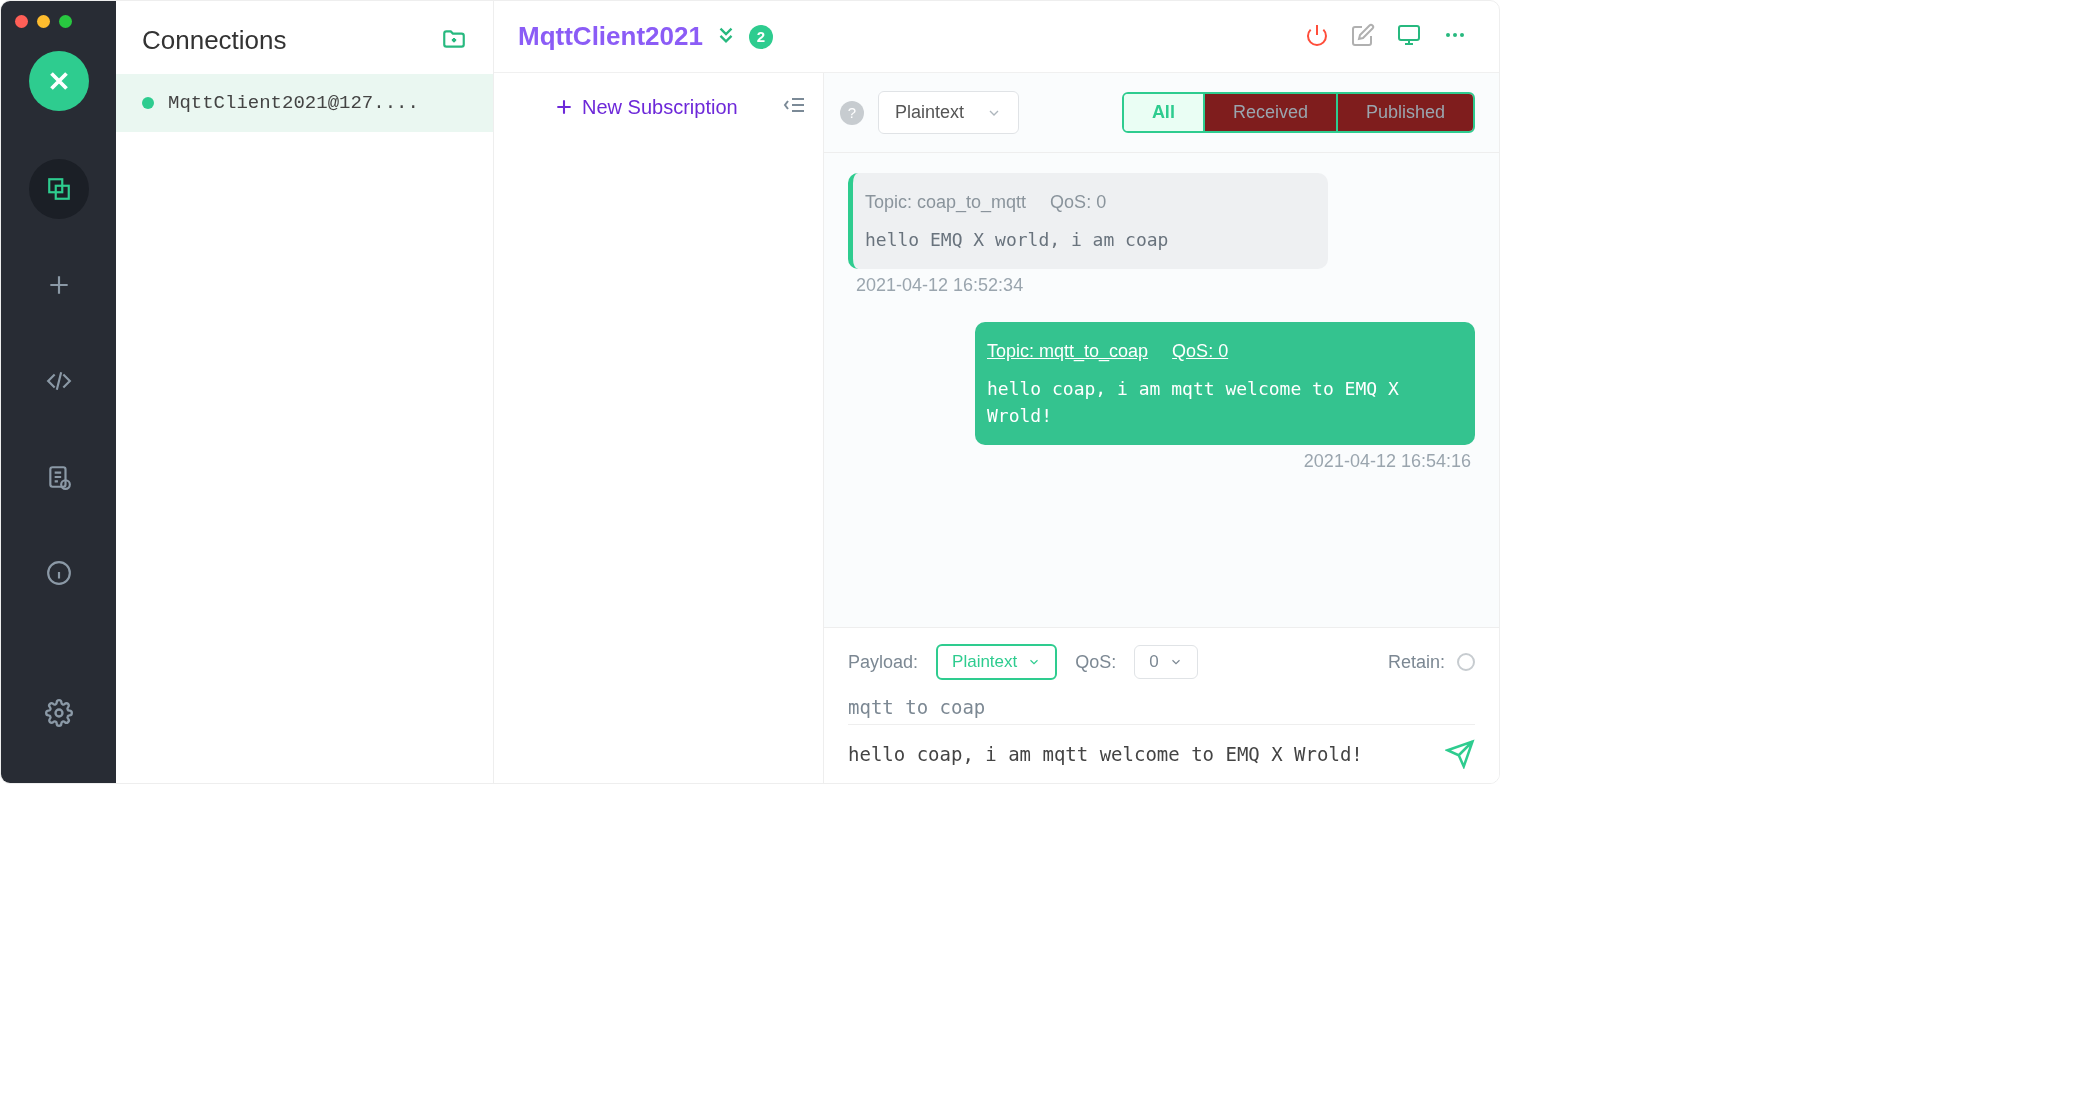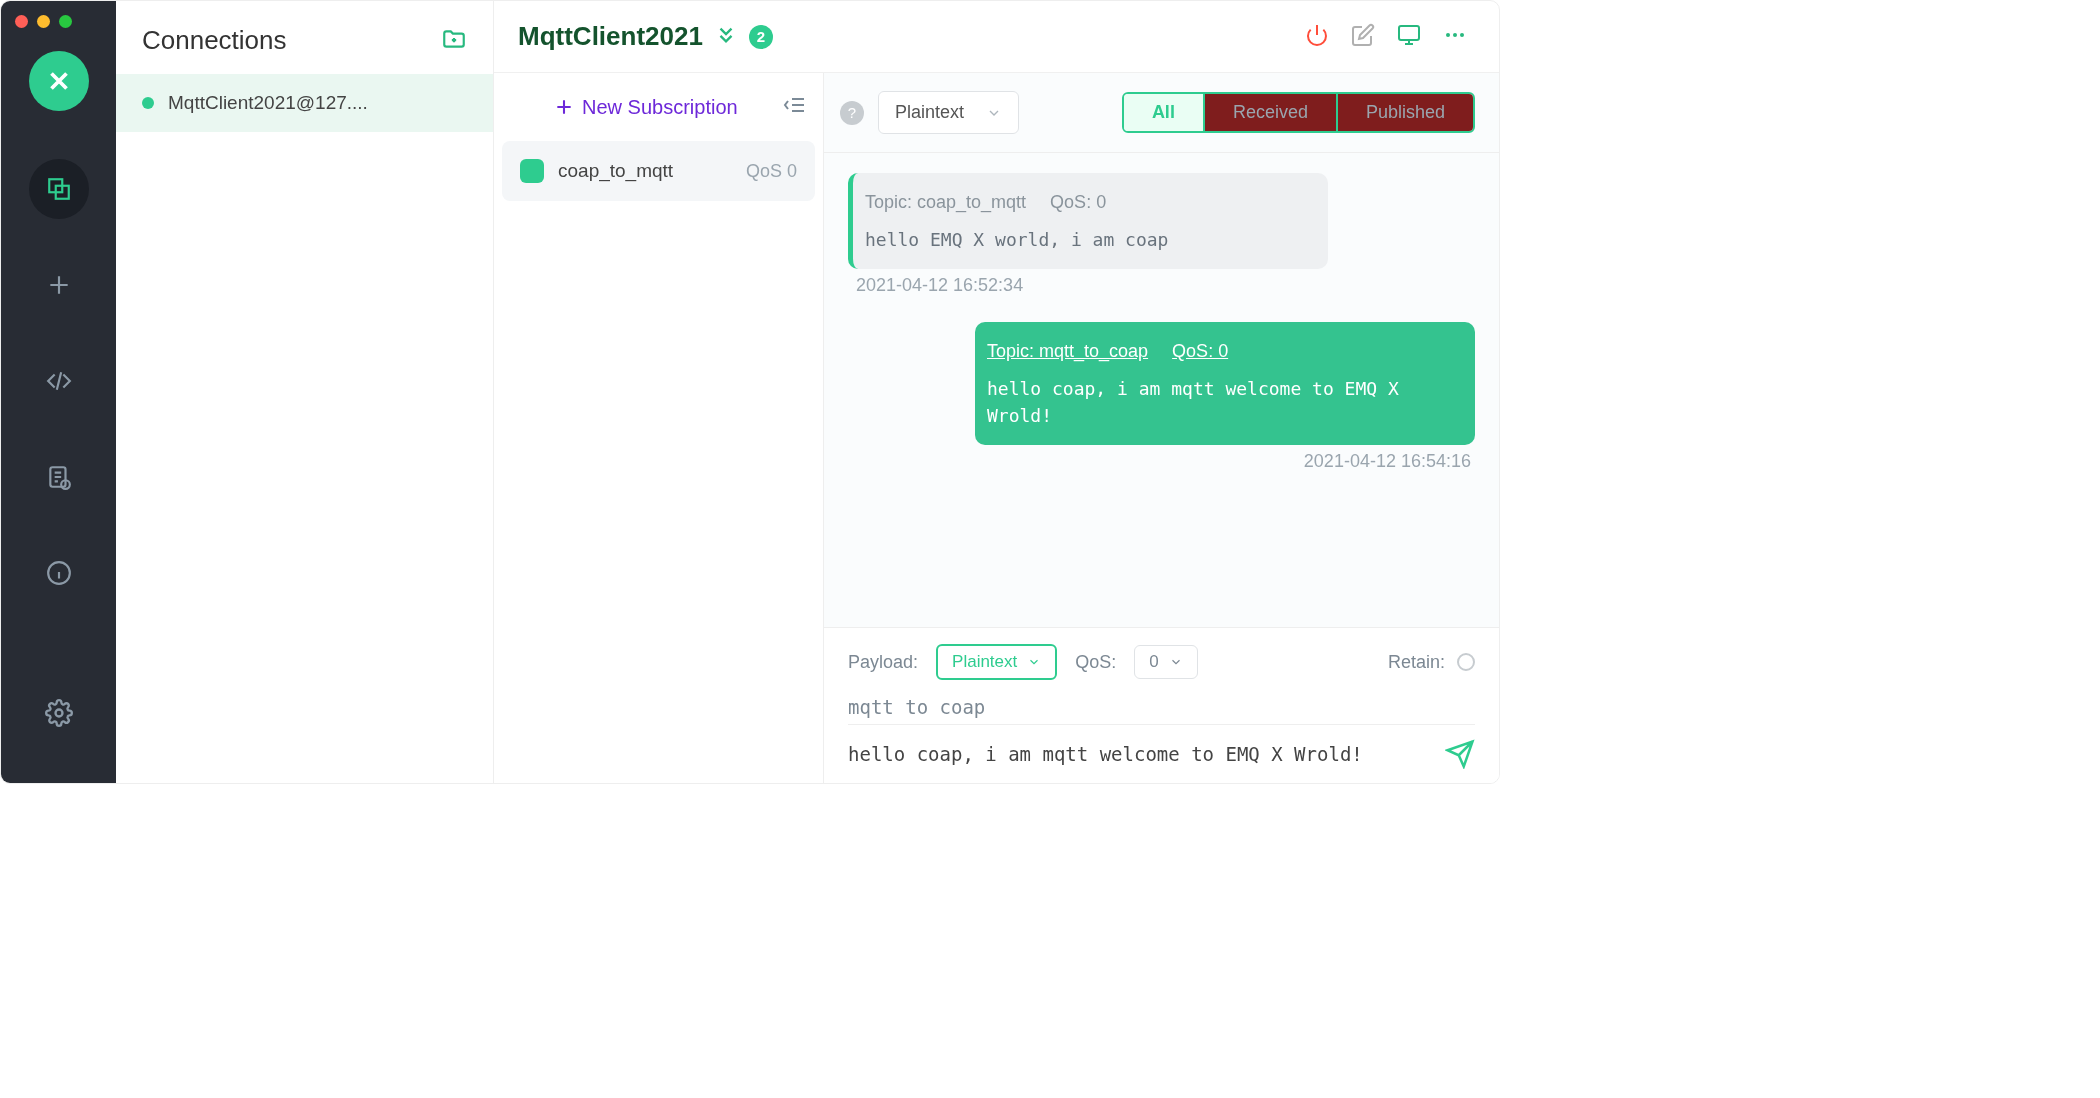--- a/index.html
+++ b/index.html
@@ -47,36 +47,36 @@
     display:flex; flex-direction:column;
   }
   .conn-header {
     display:flex; align-items:center; justify-content:space-between;
     padding: 24px 26px 18px 26px;
   }
   .conn-header h1 { font-size: 26px; font-weight:400; color:#333; }
   .conn-add { color:#27b97f; cursor:pointer; }
   .conn-item {
     background:#eaf7f1; padding: 18px 26px;
-    display:flex; align-items:center; gap:14px; cursor:pointer;
+    display:flex; align-items:center; gap:14px; cursor:pointer;font-family:Liberation Mono, monospace;
   }
   .conn-item .dot { width:12px; height:12px; border-radius:50%; background:#2ecc8f; }
   .conn-item .name { font-size:19px; color:#444; white-space:nowrap; overflow:hidden; text-overflow:ellipsis; }
 
   
   .main {
     flex:1; display:flex; flex-direction:column; min-width:0;
   }
   .main-header {
     display:flex; align-items:center; justify-content:space-between;
     padding: 20px 32px 20px 24px;
     border-bottom:1px solid #f0f0f0;
   }
   .mh-left { display:flex; align-items:center; gap:12px; }
-  .mh-left .title { font-size:26px; font-weight:700; color:#14532d; }
+  .mh-left .title { font-size:26px; font-weight:700; color:#8b5cf6; }
   .mh-left .chev { color:#27b97f; }
   .badge {
     background:#2ecc8f; color:#fff; width:24px; height:24px;
     border-radius:50%; display:flex; align-items:center; justify-content:center;
     font-size:15px; font-weight:600;
   }
   .mh-right { display:flex; align-items:center; gap:22px; }
   .mh-right .ico { cursor:pointer; color:#27b97f; }
   .mh-right .ico.red { color:#ff4d3a; }
   .mh-right .ico.gray { color:#b0b0b0; }
@@ -278,25 +278,20 @@
                 <path d="M12 4v16M4 12h16"></path>
               </svg>
             <span>New Subscription</span>
           </div>
           <span class="collapse-ico">
             <svg width="24" height="24" viewBox="0 0 24 24" fill="none" stroke="currentColor" stroke-width="2">
                 <path d="M21 6H9M21 12H9M21 18H9M5 8l-3 4 3 4"></path>
               </svg>
           </span>
         </div>
-        <div class="sub-card">
-          <span class="sw"></span>
-          <span class="topic">coap_to_mqtt</span>
-          <span class="qos">QoS 0</span>
-        </div>
       </div>
 
       <div class="msg-col">
         <div class="msg-toolbar">
           <span class="qmark">?</span>
           <div class="select">
             <span>Plaintext</span>
             <svg class="chev" width="16" height="16" viewBox="0 0 24 24" fill="none" stroke="currentColor" stroke-width="2">
                 <path d="M6 9l6 6 6-6"></path>
               </svg>

